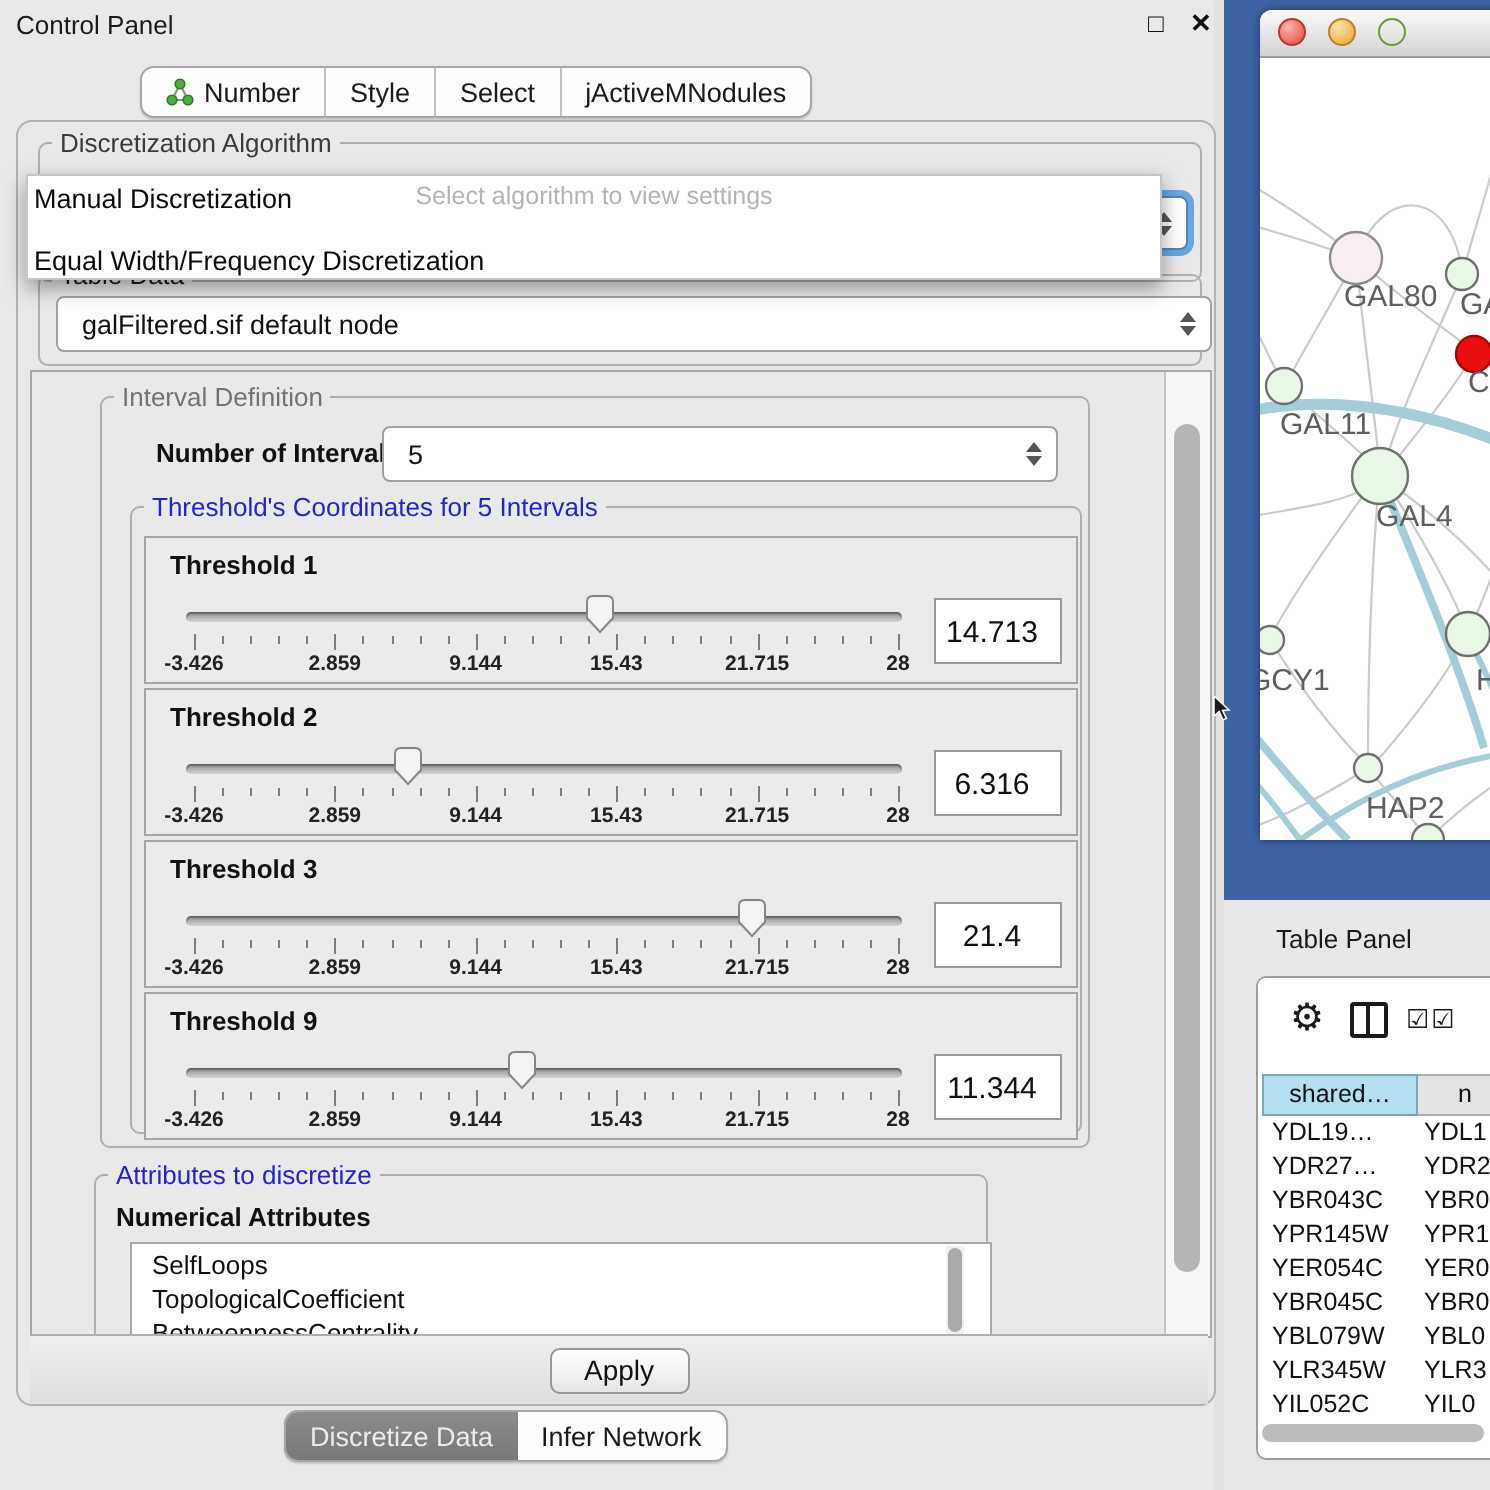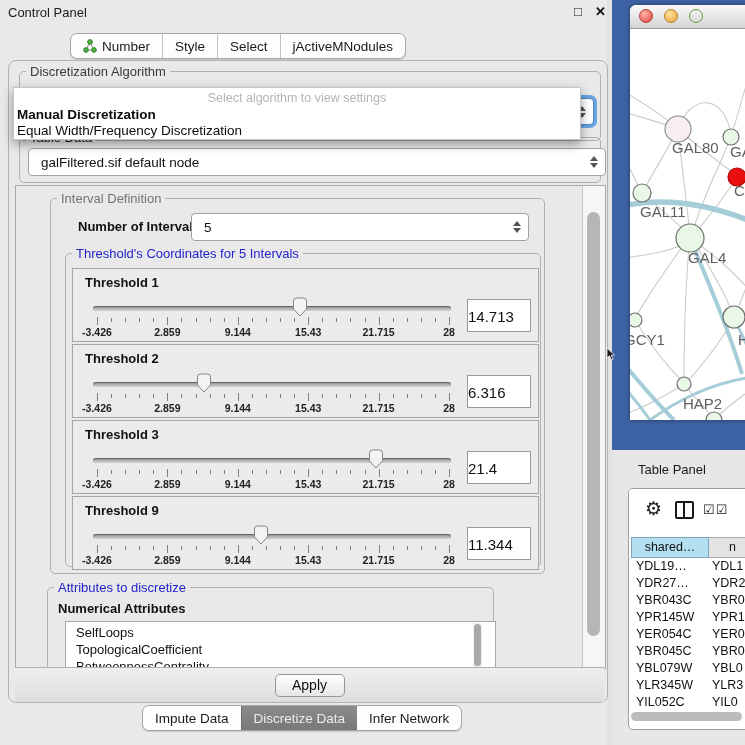--- a/index.html
+++ b/index.html
@@ -41,21 +41,21 @@
   .combo .spin{position:absolute;right:7px;top:50%;transform:translateY(-50%);width:8px;height:12px;}
   .combo .spin::before{content:"";position:absolute;left:0;top:0;border:4px solid transparent;border-bottom:5px solid #555;border-top:none;}
   .combo .spin::after{content:"";position:absolute;left:0;bottom:0;border:4px solid transparent;border-top:5px solid #555;border-bottom:none;}
   .combo.focus{box-shadow:0 0 0 3px #6aa5e0;border-color:#4d86c8;}
 
   
   .popup{position:absolute;left:4px;top:26px;width:566px;height:51px;background:#fff;
          border:1px solid #c6c6c6;box-shadow:0 4px 10px rgba(0,0,0,.38);z-index:60;}
   .popup-placeholder{position:absolute;left:0;right:0;top:3px;text-align:center;color:#b4b4b4;font-size:12.5px;}
   .popup-item{position:absolute;left:3px;font-size:13.5px;color:#0c0c0c;white-space:nowrap;}
-  .popup-item.b{font-weight:bold;top:19px;}
+  .popup-item.b{font-weight:normal;top:4px;}
   .popup-item.n{top:35px;}
 
   
   .viewport{position:absolute;left:6px;top:124px;width:589px;height:482px;border:1px solid #a8a8a8;
             background:#e9e9e9;overflow:hidden;}
   .v-scrollbar{position:absolute;right:0;top:0;bottom:0;width:22px;background:#f6f6f6;border-left:1px solid #c4c4c4;}
   .v-thumb{position:absolute;left:4px;top:26px;width:13px;height:424px;border-radius:7px;background:#b6b6b6;}
 
   
   .num-label{position:absolute;left:27px;top:20px;font-weight:bold;font-size:13px;}
@@ -66,21 +66,21 @@
   .t-label{position:absolute;left:12px;top:6px;font-weight:bold;font-size:13px;}
   .track{position:absolute;left:20px;top:37px;width:358px;height:5px;border-radius:3px;
          background:linear-gradient(#8f8f8f,#d2d2d2);box-shadow:inset 0 1px 1px rgba(0,0,0,.35);}
   .thumb{position:absolute;top:28px;width:16px;height:20px;}
   .ticks{position:absolute;left:0;top:48px;height:9px;width:100%;}
   .tick{position:absolute;top:1px;width:1px;height:4px;background:#7d7d7d;}
   .tick.major{height:8px;top:0;}
   .tick-labels{position:absolute;left:0;top:57px;width:100%;height:12px;}
   .tick-labels span{position:absolute;transform:translateX(-50%);font-size:10.5px;font-weight:bold;color:#222;white-space:nowrap;}
   .t-value{position:absolute;left:394px;top:30px;width:64px;height:33px;background:#fff;border:1px solid #9a9a9a;
-           font-size:15px;text-align:left;line-height:33px;padding-right:6px;box-sizing:border-box;}
+           font-size:15px;text-align:center;line-height:33px;padding-right:6px;box-sizing:border-box;}
 
   
   .attr-subtitle{position:absolute;left:10px;top:13px;font-weight:bold;font-size:13px;}
   .attr-list{position:absolute;left:17px;top:33px;width:419px;height:70px;background:#fff;border:1px solid #a8a8a8;
              margin:0;padding:2px 0 0 10px;list-style:none;font-size:13px;overflow:hidden;}
   .attr-item{line-height:17px;white-space:nowrap;}
   .list-scroll{position:absolute;left:425px;top:35px;width:9px;height:64px;background:#f0f0f0;}
   .list-thumb{position:absolute;left:1px;top:1px;width:7px;height:42px;border-radius:4px;background:#a9a9a9;}
 
   
@@ -389,23 +389,20 @@
           <div class="v-thumb"></div>
         </div>
       </div>
 
       <div class="apply-bar">
         <button class="apply-btn">Apply</button>
       </div>
     </div>
 
     <div class="tabbar" id="bottom-tabs">
-        <div class="tab">
-          <span class="tab-label">Impute Data</span>
-        </div>
         <div class="tab selected">
           <span class="tab-label">Discretize Data</span>
         </div>
         <div class="tab">
           <span class="tab-label">Infer Network</span>
         </div>
       </div>
   </section>
 
   <section class="network-area">

